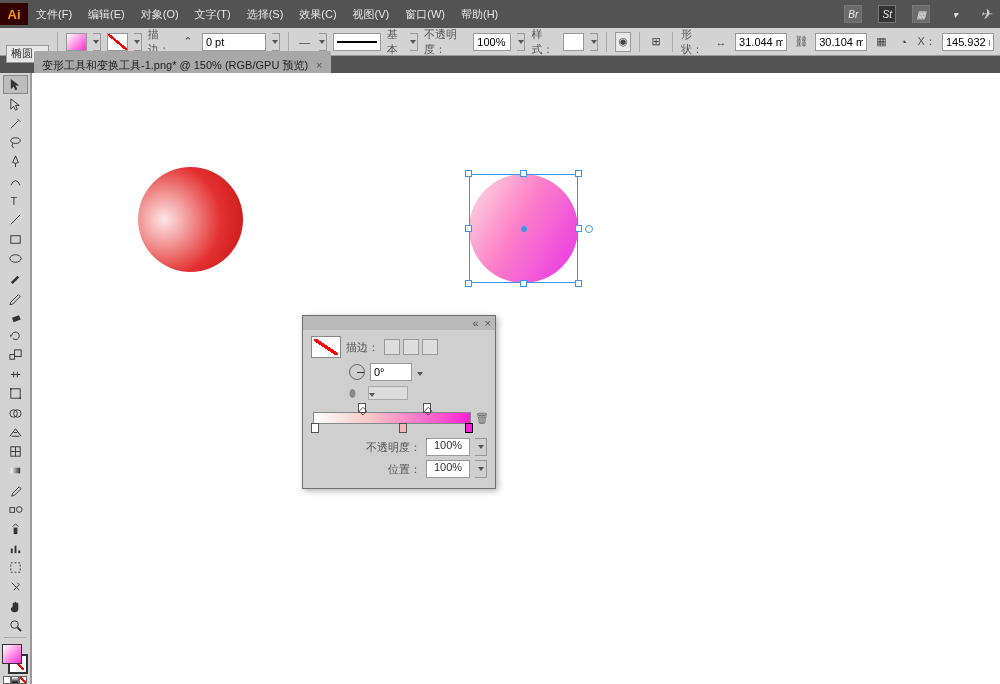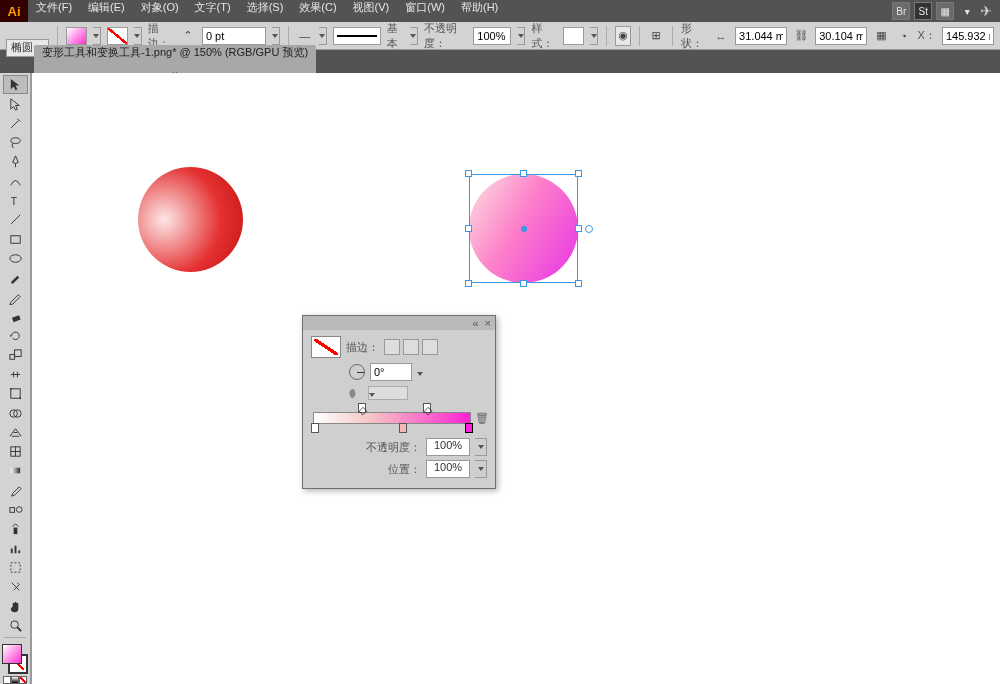--- a/index.html
+++ b/index.html
@@ -1,22 +1,22 @@
 <!DOCTYPE html>
 <html><head>
 <meta charset="utf-8">
 <style>
 * { margin:0; padding:0; box-sizing:border-box; font-family:"Microsoft YaHei",Arial,sans-serif; font-size:11px; user-select:none; }
 body { background:#fff; width:1000px; height:684px; overflow:hidden; position:relative; }
 
 
-.menubar { height:22px; background:#535353; display:flex; color:#e6e6e6; }
+.menubar { height:28px; background:#535353; display:flex; align-items:center; color:#e6e6e6; }
 .ai-logo { width:28px; height:22px; background:#330000; color:#ff9a00; font-weight:bold; font-size:13px; display:flex; align-items:center; justify-content:center; }
 .menubar .mi { padding:0 8px; cursor:pointer; }
-.menubar .ricons { margin-left:auto; display:flex; gap:4px; padding-right:8px; align-items:center; }
+.menubar .ricons { margin-left:auto; display:flex; gap:16px; padding-right:8px; align-items:center;font-style:italic; }
 .menubar .ricons .ric { width:18px; height:18px; background:#6b6b6b; border:1px solid #777; display:flex; align-items:center; justify-content:center; font-size:10px; }
 .menubar .ricons .ric.dark{background:#333;}
 .menubar .ricons .plane{ background:none; border:none; color:#ccc; font-size:14px;}
 
 
 .ctrlbar { height:28px; background:#d3d3d3; border-bottom:1px solid #9a9a9a; display:flex; align-items:center; padding:0 6px; gap:6px; color:#333; }
 .ctrlbar .chip{ border:1px solid #999; background:#e8e8e8; height:18px; display:flex; align-items:center; padding:0 4px;margin-top:24px; }
 .ctrlbar .swatch{ width:26px; height:18px; border:1px solid #999; background:linear-gradient(135deg,#fff,#ff2fcf); }
 .ctrlbar .dd{ width:10px; height:18px; border:1px solid #999; border-left:none; display:flex; align-items:center; justify-content:center; }
 .ctrlbar .nostroke{ width:26px; height:18px; border:1px solid #999; background:#fff; position:relative; }
@@ -25,21 +25,21 @@
 .ctrlbar .lbl{ color:#555; }
 .ctrlbar .sep{ width:1px; height:20px; background:#aaa; margin:0 2px; }
 .ctrlbar .stroke-prev{width:60px;height:18px;border:1px solid #999;background:#fff;display:flex;align-items:center;}
 .ctrlbar .stroke-prev .line{height:2px;background:#000;flex:1;margin:0 3px;}
 .ctrlbar .iconbtn{width:20px;height:20px;border:1px solid transparent;display:flex;align-items:center;justify-content:center;color:#444;}
 .ctrlbar .iconbtn.b{border-color:#999;background:#e8e8e8;}
 .ctrlbar .white-sq{width:26px;height:18px;border:1px solid #999;background:#fff;}
 
 
 .tabstrip{ height:23px; background:#535353; display:flex; align-items:flex-end; padding-left:34px; }
-.tab{ background:#a8a8a8; color:#222; height:28px; display:flex; align-items:center; padding:0 8px; border-top-left-radius:2px; border-top-right-radius:2px; margin-top:3px; gap:8px;flex-direction:column;}
+.tab{ background:#a8a8a8; color:#222; height:28px; display:flex; align-items:center; padding:0 8px; border-top-left-radius:2px; border-top-right-radius:2px; margin-top:3px; gap:8px;}
 .tab .close{ cursor:pointer; color:#555; }
 
 
 .workspace{ position:absolute; left:0; top:73px; right:0; bottom:0; display:flex; }
 .toolbar{ width:31px; background:#d3d3d3; border-right:1px solid #9a9a9a; display:flex; flex-direction:column; align-items:center; padding-top:2px; gap:0; }
 .toolbar .tool{ width:25px; height:19.5px; display:flex; align-items:center; justify-content:center; color:#333; position:relative; cursor:pointer; }
 .toolbar .tool.sel{ background:#bdbdbd; border:1px solid #888; }
 .toolbar .tool svg{ width:15px; height:15px; }
 .toolbar .hr{ width:22px; height:1px; background:#aaa; margin:2px 0; }
 .toolbar .colors{ margin-top:4px; position:relative; width:26px; height:30px; }

